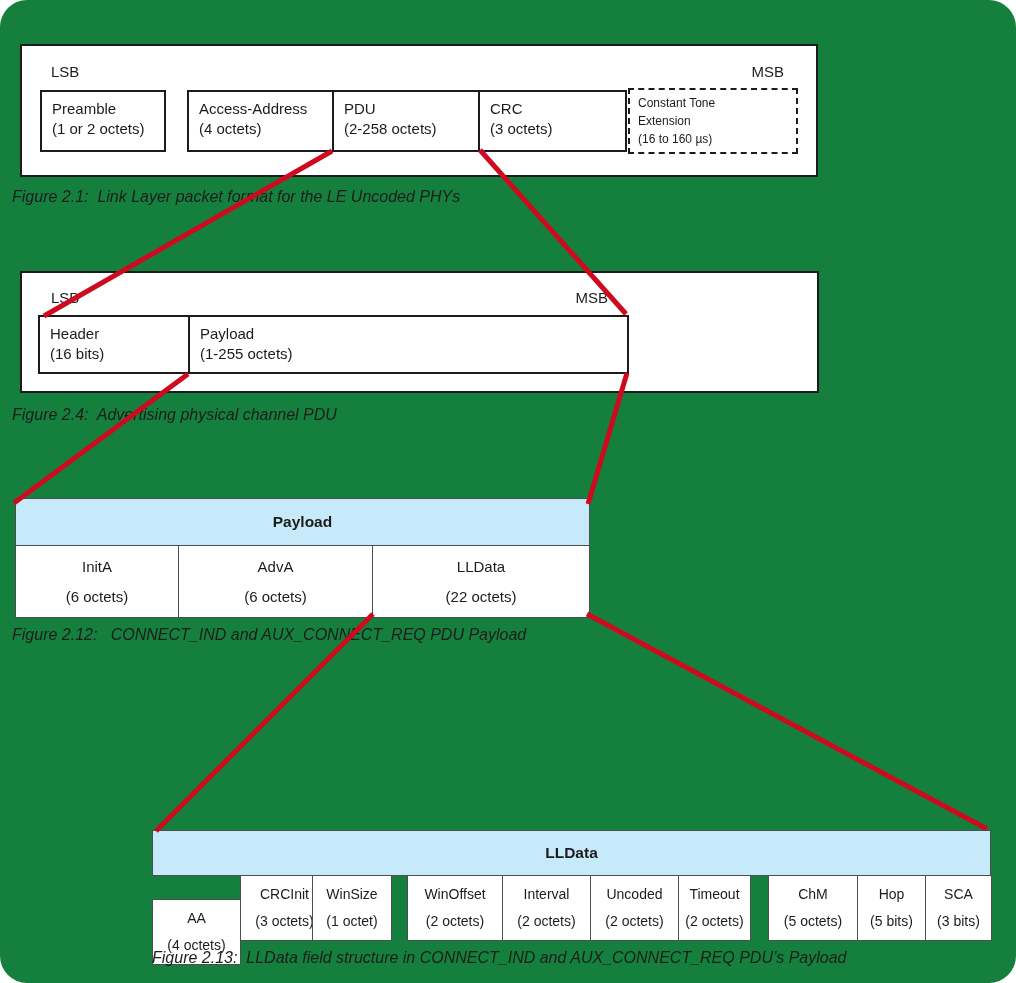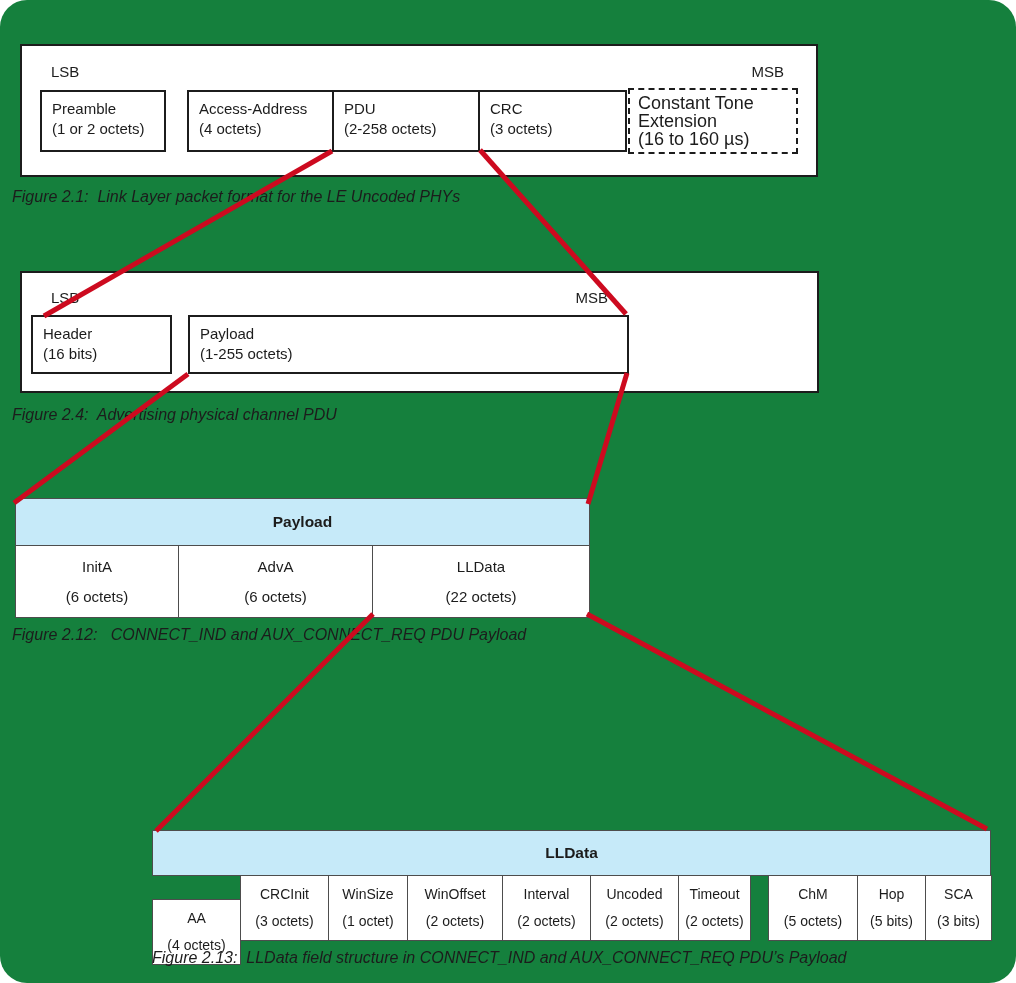--- a/index.html
+++ b/index.html
@@ -4,21 +4,21 @@
 <style>
   html,body{margin:0;padding:0;background:#ffffff;}
   #canvas{
     position:relative;width:1016px;height:983px;background:#15803d;overflow:hidden;
     font-family:"Liberation Sans",sans-serif;color:#1c1c1c;border-radius:27px;
   }
   .outline{position:absolute;box-sizing:border-box;border:2px solid #1c1c1c;background:#ffffff;}
   .endlab{position:absolute;font-size:15px;color:#1c1c1c;}
   .fcell{position:absolute;box-sizing:border-box;border:2px solid #1c1c1c;background:#ffffff;
          font-size:15px;line-height:20px;padding:7px 0 0 10px;}
-  .fcell.dashed{border-style:dashed;font-size:18px;line-height:18px;padding:4px 0 0 8px;}
+  .fcell.dashed{border-style:dashed;font-size:12px;line-height:18px;padding:4px 0 0 8px;}
   .chead{position:absolute;box-sizing:border-box;border:1px solid #4d4d4d;background:#c6eaf9;
          text-align:center;font-weight:bold;font-size:15.5px;}
   .tcell{position:absolute;box-sizing:border-box;border:1px solid #4d4d4d;background:#ffffff;text-align:center;}
   .tcell.big{font-size:15px;line-height:30px;padding-top:6px;}
   .tcell.small{font-size:14px;line-height:27px;padding-top:5px;}
   .caption{position:absolute;font-style:italic;font-size:16px;white-space:pre;color:#1c1c1c;}
   svg.connectors{position:absolute;left:0;top:0;pointer-events:none;z-index:5;}
 </style>
 </head>
 <body>
@@ -49,21 +49,21 @@
     <div>Constant Tone</div>
     <div>Extension</div>
     <div>(16 to 160 µs)</div>
   </div>
   <div class="caption" style="left:12px;top:188px;">Figure 2.1:  Link Layer packet format for the LE Uncoded PHYs</div>
 
   <div class="outline" style="left:20px;top:271px;width:799px;height:122px;"></div>
   <div class="endlab" style="left:51px;top:289px;">LSB</div>
   <div class="endlab" style="left:544px;top:289px;width:64px;text-align:right;">MSB</div>
 
-  <div class="fcell" style="left:31px;top:315px;width:141px;height:59px;">
+  <div class="fcell" style="left:38px;top:315px;width:152px;height:59px;">
     <div>Header</div>
     <div>(16 bits)</div>
   </div>
   <div class="fcell" style="left:188px;top:315px;width:441px;height:59px;">
     <div>Payload</div>
     <div>(1-255 octets)</div>
   </div>
   <div class="caption" style="left:12px;top:406px;">Figure 2.4:  Advertising physical channel PDU</div>
 
   <div class="chead" style="left:15px;top:498px;width:575px;height:48px;line-height:46px;">Payload</div>
@@ -85,21 +85,21 @@
   <div class="chead" style="left:152px;top:830px;width:839px;height:46px;line-height:44px;">LLData</div>
 
   <div class="tcell small" style="left:152px;top:875px;width:89px;height:66px;margin-top:24px;">
     <div>AA</div>
     <div>(4 octets)</div>
   </div>
   <div class="tcell small" style="left:240px;top:875px;width:89px;height:66px;">
     <div>CRCInit</div>
     <div>(3 octets)</div>
   </div>
-  <div class="tcell small" style="left:328px;top:875px;width:80px;height:66px;">
+  <div class="tcell small" style="left:312px;top:875px;width:80px;height:66px;">
     <div>WinSize</div>
     <div>(1 octet)</div>
   </div>
   <div class="tcell small" style="left:407px;top:875px;width:96px;height:66px;">
     <div>WinOffset</div>
     <div>(2 octets)</div>
   </div>
   <div class="tcell small" style="left:502px;top:875px;width:89px;height:66px;">
     <div>Interval</div>
     <div>(2 octets)</div>

